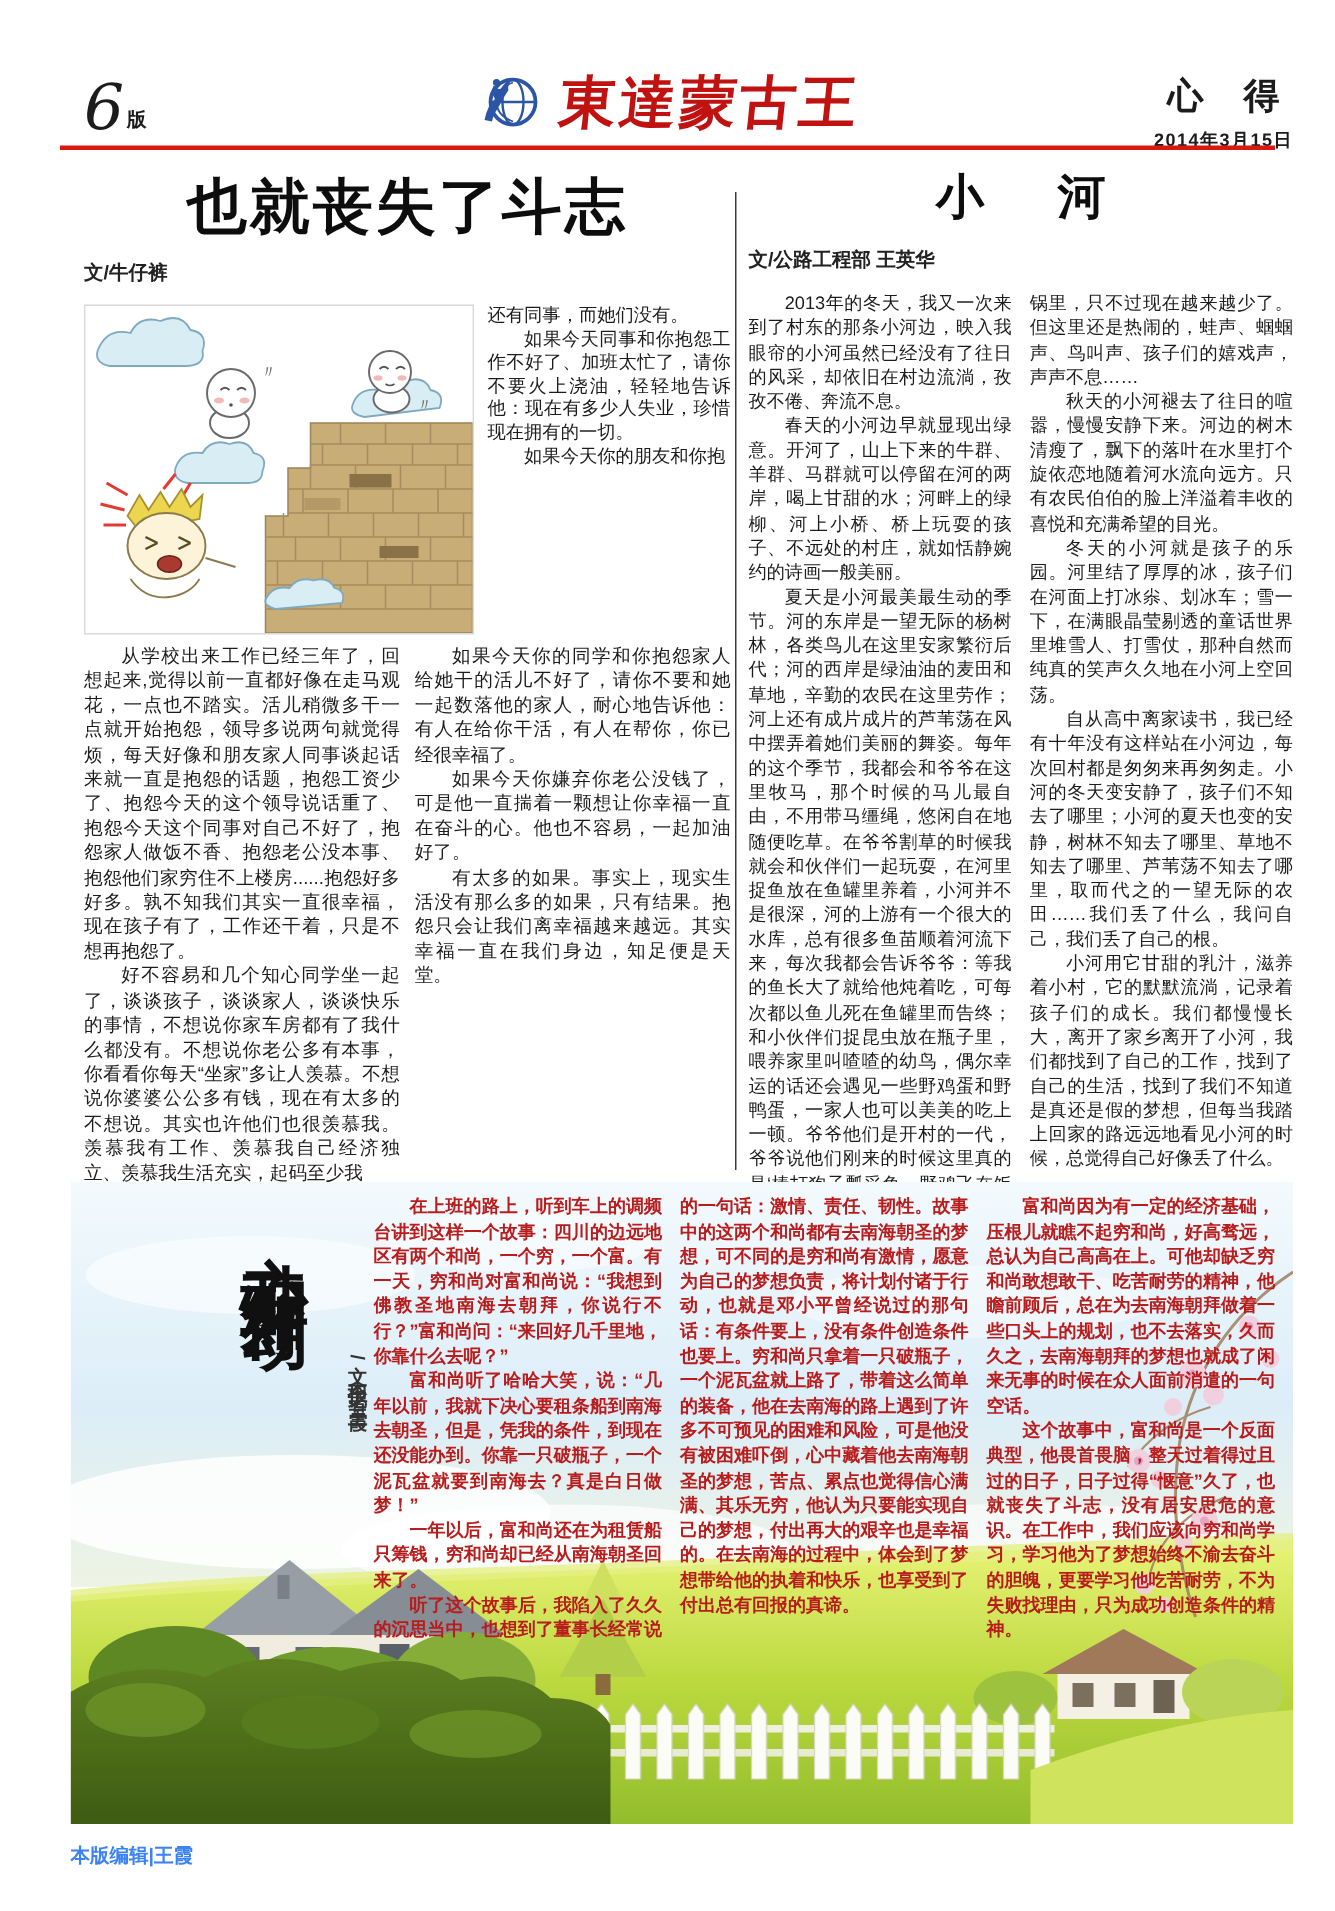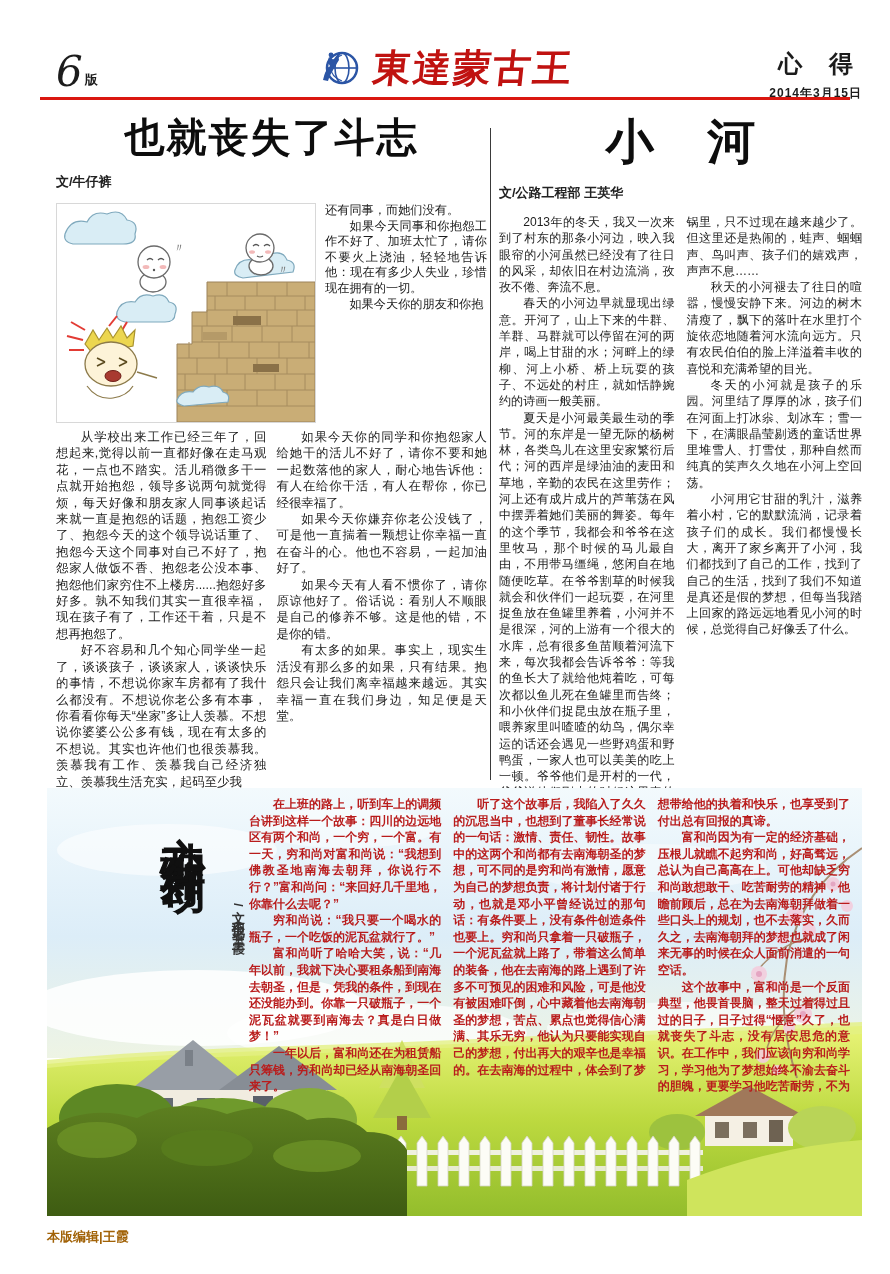--- a/index.html
+++ b/index.html
@@ -26,37 +26,37 @@
   .art-left .headline{font-size:40px;letter-spacing:2px;}
   .art-left .byline{margin:8px 0 12px 0;}
   .rowA{display:flex;gap:9px;}
   .cartoon{width:258px;height:218px;flex:0 0 258px;border:1px solid #d8d8d8;background:#ffffff;}
   .besideTxt{width:163px;font-size:12.2px;line-height:15.6px;}
   .rowB{margin-top:6px;height:368px;overflow:hidden;font-size:12.4px;line-height:16.4px;
         column-count:2;column-gap:10px;column-fill:auto;}
   .v-divider{position:absolute;left:490px;top:128px;height:652px;width:1px;background:#3a3a3a;}
   
   .art-right{position:absolute;left:499px;top:110px;width:363px;}
-  .art-right .headline{font-size:48px;letter-spacing:20px;margin-right:-20px;}
+  .art-right .headline{font-size:32px;letter-spacing:20px;margin-right:-20px;}
   .art-right .byline{margin:10px 0 12px 0;}
   .art-right .rbody{height:604px;overflow:hidden;font-size:12.1px;line-height:16.3px;
                     column-count:2;column-gap:12px;column-fill:auto;}
   
   .feature{position:absolute;left:47px;top:788px;width:815px;height:428px;overflow:hidden;}
   .feature .scene{position:absolute;left:0;top:0;width:815px;height:428px;}
   .v-title{position:absolute;left:106px;top:12px;writing-mode:vertical-rl;
            font-size:45px;font-weight:900;letter-spacing:7px;color:#101010;z-index:3;}
   .v-byline{position:absolute;left:182px;top:112px;writing-mode:vertical-rl;
             font-size:13px;font-weight:bold;color:#333;letter-spacing:3px;z-index:3;}
   .feature-text{position:absolute;left:202px;top:8px;width:601px;height:308px;overflow:hidden;
                 column-count:3;column-gap:12px;column-fill:auto;
                 font-size:12px;line-height:16.6px;color:#b91c1c;z-index:2;font-weight:bold;}
   .feature-text p{margin:0;text-indent:2em;text-align:justify;}
   
-  .editor-note{position:absolute;left:47px;top:1228px;font-size:13px;font-weight:bold;color:#a16207;}
+  .editor-note{position:absolute;left:47px;top:1228px;font-size:13px;font-weight:bold;color:#3b82f6;}
 </style>
 </head>
 <body>
 
 <div class="page-num">
   <span class="num">6</span>
   <span class="suffix">版</span>
 </div>
 
 <div class="masthead">
@@ -189,37 +189,37 @@
       <p>如果今天同事和你抱怨工作不好了、加班太忙了，请你不要火上浇油，轻轻地告诉他：现在有多少人失业，珍惜现在拥有的一切。</p>
       <p>如果今天你的朋友和你抱</p>
     </div>
   </div>
 
   <div class="rowB bodytext">
     <p>从学校出来工作已经三年了，回想起来,觉得以前一直都好像在走马观花，一点也不踏实。活儿稍微多干一点就开始抱怨，领导多说两句就觉得烦，每天好像和朋友家人同事谈起话来就一直是抱怨的话题，抱怨工资少了、抱怨今天的这个领导说话重了、抱怨今天这个同事对自己不好了，抱怨家人做饭不香、抱怨老公没本事、抱怨他们家穷住不上楼房......抱怨好多好多。孰不知我们其实一直很幸福，现在孩子有了，工作还干着，只是不想再抱怨了。</p>
     <p>好不容易和几个知心同学坐一起了，谈谈孩子，谈谈家人，谈谈快乐的事情，不想说你家车房都有了我什么都没有。不想说你老公多有本事，你看看你每天“坐家”多让人羡慕。不想说你婆婆公公多有钱，现在有太多的不想说。其实也许他们也很羡慕我。羡慕我有工作、羡慕我自己经济独立、羡慕我生活充实，起码至少我</p>
     <p>如果今天你的同学和你抱怨家人给她干的活儿不好了，请你不要和她一起数落他的家人，耐心地告诉他：有人在给你干活，有人在帮你，你已经很幸福了。</p>
     <p>如果今天你嫌弃你老公没钱了，可是他一直揣着一颗想让你幸福一直在奋斗的心。他也不容易，一起加油好了。</p>
-    <p>如果今天有人看不惯你了，请你原谅他好了。俗话说：看别人不顺眼是自己的修养不够。这是他的错，不是你的错。</p>
     <p>有太多的如果。事实上，现实生活没有那么多的如果，只有结果。抱怨只会让我们离幸福越来越远。其实幸福一直在我们身边，知足便是天堂。</p>
 
   </div>
 </div>
 
 <div class="v-divider"></div>
 
 <div class="art-right">
   <h1 class="headline">小 河</h1>
   <div class="byline">文/公路工程部 王英华</div>
   <div class="rbody bodytext">
     <p>2013年的冬天，我又一次来到了村东的那条小河边，映入我眼帘的小河虽然已经没有了往日的风采，却依旧在村边流淌，孜孜不倦、奔流不息。</p>
     <p>春天的小河边早就显现出绿意。开河了，山上下来的牛群、羊群、马群就可以停留在河的两岸，喝上甘甜的水；河畔上的绿柳、河上小桥、桥上玩耍的孩子、不远处的村庄，就如恬静婉约的诗画一般美丽。</p>
     <p>夏天是小河最美最生动的季节。河的东岸是一望无际的杨树林，各类鸟儿在这里安家繁衍后代；河的西岸是绿油油的麦田和草地，辛勤的农民在这里劳作；河上还有成片成片的芦苇荡在风中摆弄着她们美丽的舞姿。每年的这个季节，我都会和爷爷在这里牧马，那个时候的马儿最自由，不用带马缰绳，悠闲自在地随便吃草。在爷爷割草的时候我就会和伙伴们一起玩耍，在河里捉鱼放在鱼罐里养着，小河并不是很深，河的上游有一个很大的水库，总有很多鱼苗顺着河流下来，每次我都会告诉爷爷：等我的鱼长大了就给他炖着吃，可每次都以鱼儿死在鱼罐里而告终；和小伙伴们捉昆虫放在瓶子里，喂养家里叫喳喳的幼鸟，偶尔幸运的话还会遇见一些野鸡蛋和野鸭蛋，一家人也可以美美的吃上一顿。爷爷他们是开村的一代，爷爷说他们刚来的时候这里真的是‘棒打狍子瓢舀鱼，野鸡飞在饭锅里，只不过现在越来越少了。但这里还是热闹的，蛙声、蝈蝈声、鸟叫声、孩子们的嬉戏声，声声不息……</p>
     <p>秋天的小河褪去了往日的喧嚣，慢慢安静下来。河边的树木清瘦了，飘下的落叶在水里打个旋依恋地随着河水流向远方。只有农民伯伯的脸上洋溢着丰收的喜悦和充满希望的目光。</p>
     <p>冬天的小河就是孩子的乐园。河里结了厚厚的冰，孩子们在河面上打冰尜、划冰车；雪一下，在满眼晶莹剔透的童话世界里堆雪人、打雪仗，那种自然而纯真的笑声久久地在小河上空回荡。</p>
+    <p>自从高中离家读书，我已经有十年没有这样站在小河边，每次回村都是匆匆来再匆匆走。小河的冬天变安静了，孩子们不知去了哪里；小河的夏天也变的安静，树林不知去了哪里、草地不知去了哪里、芦苇荡不知去了哪里，取而代之的一望无际的农田……我们丢了什么，我问自己，我们丢了自己的根。</p>
     <p>小河用它甘甜的乳汁，滋养着小村，它的默默流淌，记录着孩子们的成长。我们都慢慢长大，离开了家乡离开了小河，我们都找到了自己的工作，找到了自己的生活，找到了我们不知道是真还是假的梦想，但每当我踏上回家的路远远地看见小河的时候，总觉得自己好像丢了什么。</p>
   </div>
 </div>
 
 <div class="feature">
   <svg class="scene" viewBox="0 0 815 428" preserveAspectRatio="none">
     <defs>
       <linearGradient id="skyG" x1="0" y1="0" x2="0" y2="1">
         <stop offset="0" stop-color="#f3fafd"></stop>
           <stop offset="0.55" stop-color="#dcedf8"></stop>
@@ -314,21 +314,20 @@
           <circle cx="786" cy="96" r="2.5"></circle>
       </g>
     </g>
   </svg>
 
   <div class="v-title">心动不如行动</div>
   <div class="v-byline">文/本报记者 王霞</div>
 
   <div class="feature-text">
     <p>在上班的路上，听到车上的调频台讲到这样一个故事：四川的边远地区有两个和尚，一个穷，一个富。有一天，穷和尚对富和尚说：“我想到佛教圣地南海去朝拜，你说行不行？”富和尚问：“来回好几千里地，你靠什么去呢？”</p>
-    <p>穷和尚说：“我只要一个喝水的瓶子，一个吃饭的泥瓦盆就行了。”</p>
     <p>富和尚听了哈哈大笑，说：“几年以前，我就下决心要租条船到南海去朝圣，但是，凭我的条件，到现在还没能办到。你靠一只破瓶子，一个泥瓦盆就要到南海去？真是白日做梦！”</p>
     <p>一年以后，富和尚还在为租赁船只筹钱，穷和尚却已经从南海朝圣回来了。</p>
     <p>听了这个故事后，我陷入了久久的沉思当中，也想到了董事长经常说的一句话：激情、责任、韧性。故事中的这两个和尚都有去南海朝圣的梦想，可不同的是穷和尚有激情，愿意为自己的梦想负责，将计划付诸于行动，也就是邓小平曾经说过的那句话：有条件要上，没有条件创造条件也要上。穷和尚只拿着一只破瓶子，一个泥瓦盆就上路了，带着这么简单的装备，他在去南海的路上遇到了许多不可预见的困难和风险，可是他没有被困难吓倒，心中藏着他去南海朝圣的梦想，苦点、累点也觉得信心满满、其乐无穷，他认为只要能实现自己的梦想，付出再大的艰辛也是幸福的。在去南海的过程中，体会到了梦想带给他的执着和快乐，也享受到了付出总有回报的真谛。</p>
     <p>富和尚因为有一定的经济基础，压根儿就瞧不起穷和尚，好高骛远，总认为自己高高在上。可他却缺乏穷和尚敢想敢干、吃苦耐劳的精神，他瞻前顾后，总在为去南海朝拜做着一些口头上的规划，也不去落实，久而久之，去南海朝拜的梦想也就成了闲来无事的时候在众人面前消遣的一句空话。</p>
     <p>这个故事中，富和尚是一个反面典型，他畏首畏脑，整天过着得过且过的日子，日子过得“惬意”久了，也就丧失了斗志，没有居安思危的意识。在工作中，我们应该向穷和尚学习，学习他为了梦想始终不渝去奋斗的胆魄，更要学习他吃苦耐劳，不为失败找理由，只为成功创造条件的精神。</p>
   </div>
 </div>
 
 <div class="editor-note">本版编辑|王霞</div>
 

